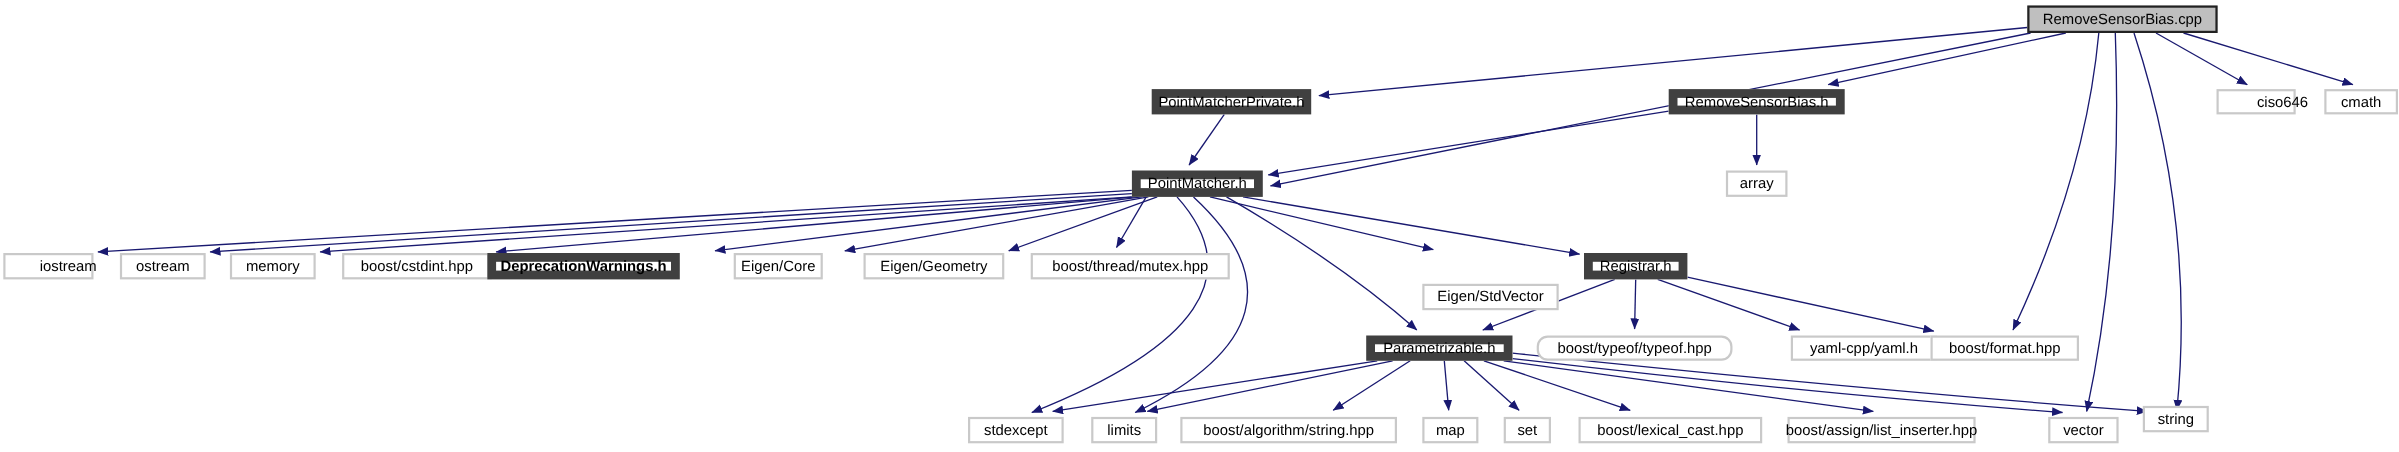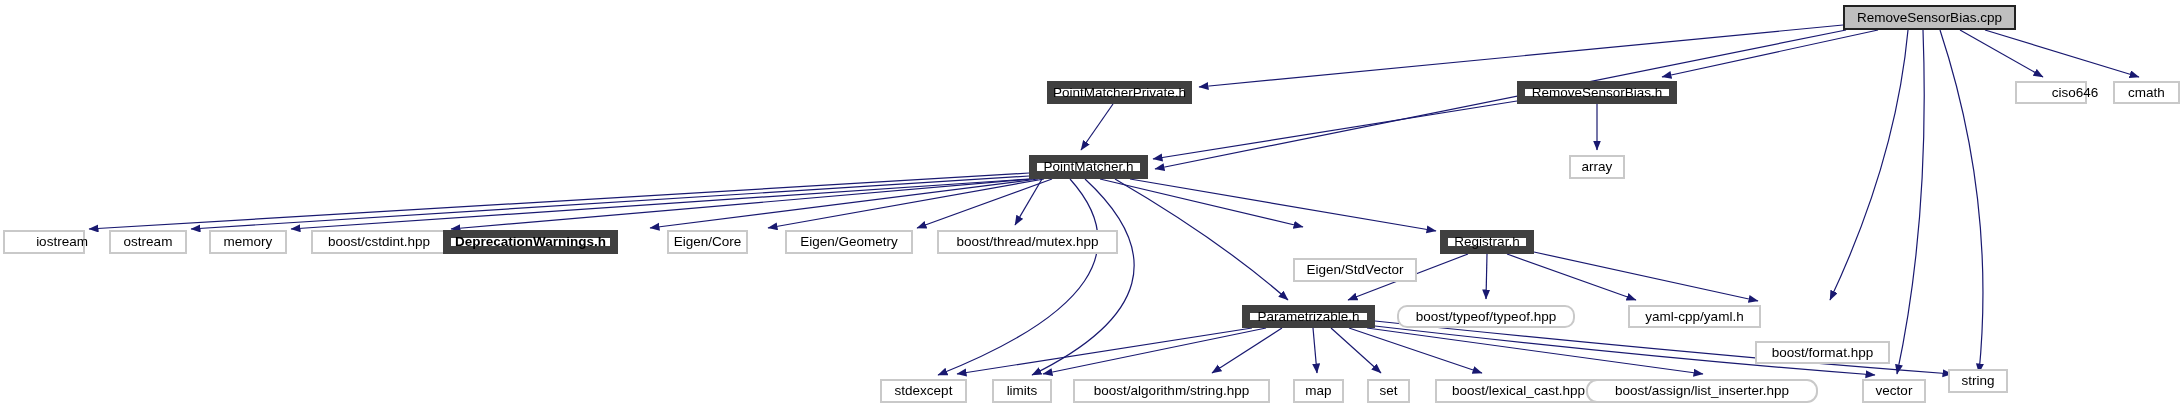--- a/index.html
+++ b/index.html
@@ -88,24 +88,24 @@
       <div class="node plain" style="left: 311px; top: 230px; width: 136px; height: 24px;">boost/cstdint.hpp</div>
       <div class="node doc" style="left: 443px; top: 230px; width: 175px; height: 24px; font-weight: bold;">DeprecationWarnings.h</div>
       <div class="node plain" style="left: 667px; top: 230px; width: 81px; height: 24px;">Eigen/Core</div>
       <div class="node plain" style="left: 785px; top: 230px; width: 128px; height: 24px;">Eigen/Geometry</div>
       <div class="node plain" style="left: 937px; top: 230px; width: 181px; height: 24px;">boost/thread/mutex.hpp</div>
       <div class="node plain" style="left: 1293px; top: 230px; width: 124px; height: 24px; margin-top: 28px;">Eigen/StdVector</div>
       <div class="node doc" style="left: 1440px; top: 230px; width: 94px; height: 24px;">Registrar.h</div>
       <div class="node doc" style="left: 1242px; top: 305px; width: 133px; height: 23px;">Parametrizable.h</div>
       <div class="node plain" style="left: 1397px; top: 305px; width: 178px; height: 23px; border-radius: 10px;">boost/typeof/typeof.hpp</div>
       <div class="node plain" style="left: 1599px; top: 305px; width: 133px; height: 23px; margin-left: 29px;">yaml-cpp/yaml.h</div>
-      <div class="node plain" style="left: 1755px; top: 305px; width: 135px; height: 23px; margin-top: 36px;">boost/format.hpp</div>
+      <div class="node plain" style="left: 1755px; top: 305px; width: 135px; height: 23px;">boost/format.hpp</div>
       <div class="node plain" style="left: 880px; top: 379px; width: 87px; height: 24px;">stdexcept</div>
       <div class="node plain" style="left: 992px; top: 379px; width: 60px; height: 24px;">limits</div>
       <div class="node plain" style="left: 1073px; top: 379px; width: 197px; height: 24px;">boost/algorithm/string.hpp</div>
       <div class="node plain" style="left: 1293px; top: 379px; width: 51px; height: 24px;">map</div>
       <div class="node plain" style="left: 1367px; top: 379px; width: 43px; height: 24px;">set</div>
       <div class="node plain" style="left: 1435px; top: 379px; width: 167px; height: 24px;">boost/lexical_cast.hpp</div>
-      <div class="node plain" style="left: 1586px; top: 379px; width: 232px; height: 24px; border-radius: 11px;">boost/assign/list_inserter.hpp</div>
+      <div class="node plain" style="left: 1625px; top: 379px; width: 171px; height: 24px;">boost/assign/list_inserter.hpp</div>
       <div class="node plain" style="left: 1862px; top: 379px; width: 64px; height: 24px;">vector</div>
       <div class="node plain" style="left: 1948px; top: 369px; width: 60px; height: 24px;">string</div>
     </div>
 </div>
 
 </body></html>

